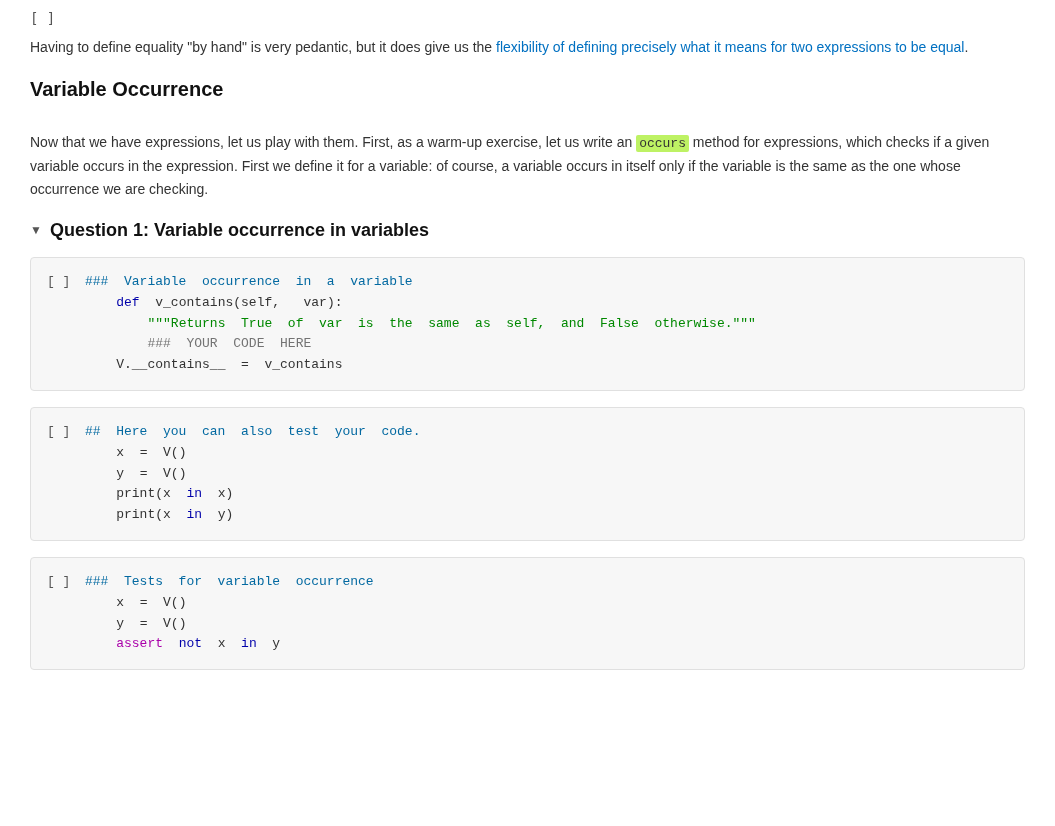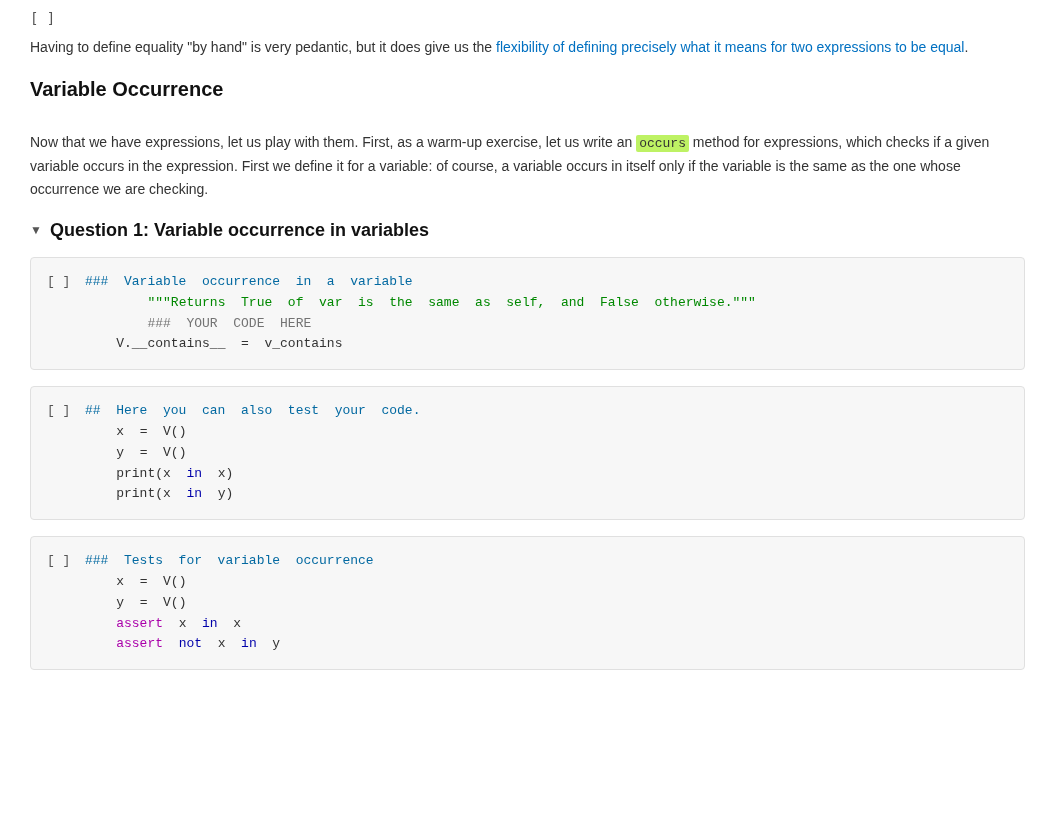--- a/index.html
+++ b/index.html
@@ -145,20 +145,21 @@
       <span class="arrow">▼</span>
       <span>Question 1: Variable occurrence in variables</span>
     </div>
 
     <div class="code-cell">
       <div class="cell-header">
         <span class="cell-indicator">[ ]</span>
         <div class="code-content">
           <div class="code-line"><span class="comment-green">###&nbsp; Variable&nbsp; occurrence&nbsp; in&nbsp; a&nbsp; variable</span></div>
           <div class="code-line"></div>
+          <div class="code-line">    <span class="kw-def">def</span>  v_contains(<span class="normal">self</span>,   <span class="normal">var</span>):</div>
           <div class="code-line">        <span class="str-green">"""Returns  True  of  var  is  the  same  as  self,  and  False  otherwise."""</span></div>
           <div class="code-line">        <span class="your-code">###&nbsp; YOUR&nbsp; CODE&nbsp; HERE</span></div>
           <div class="code-line"></div>
           <div class="code-line">    <span class="normal">V.__contains__</span>  =  <span class="normal">v_contains</span></div>
         </div>
       </div>
     </div>
 
     <div class="code-cell">
       <div class="cell-header">
@@ -175,21 +176,20 @@
     </div>
 
     <div class="code-cell">
       <div class="cell-header">
         <span class="cell-indicator">[ ]</span>
         <div class="code-content">
           <div class="code-line"><span class="comment-green">###&nbsp; Tests&nbsp; for&nbsp; variable&nbsp; occurrence</span></div>
           <div class="code-line"></div>
           <div class="code-line">    <span class="normal">x</span>  =  <span class="normal">V()</span></div>
           <div class="code-line">    <span class="normal">y</span>  =  <span class="normal">V()</span></div>
-          <div class="code-line">    <span class="kw-assert">assert</span>  <span class="normal">x</span>  <span class="kw-in">in</span>  <span class="normal">x</span></div>
           <div class="code-line">    <span class="kw-assert">assert</span>  <span class="kw-not">not</span>  <span class="normal">x</span>  <span class="kw-in">in</span>  <span class="normal">y</span></div>
         </div>
       </div>
     </div>
 
   </div>
 
 </div>
 
 </body></html>

